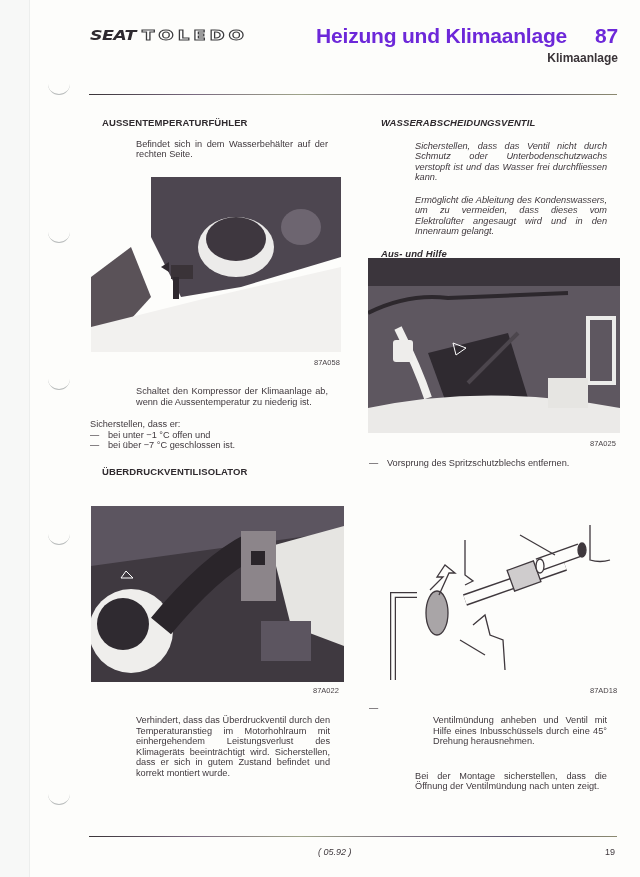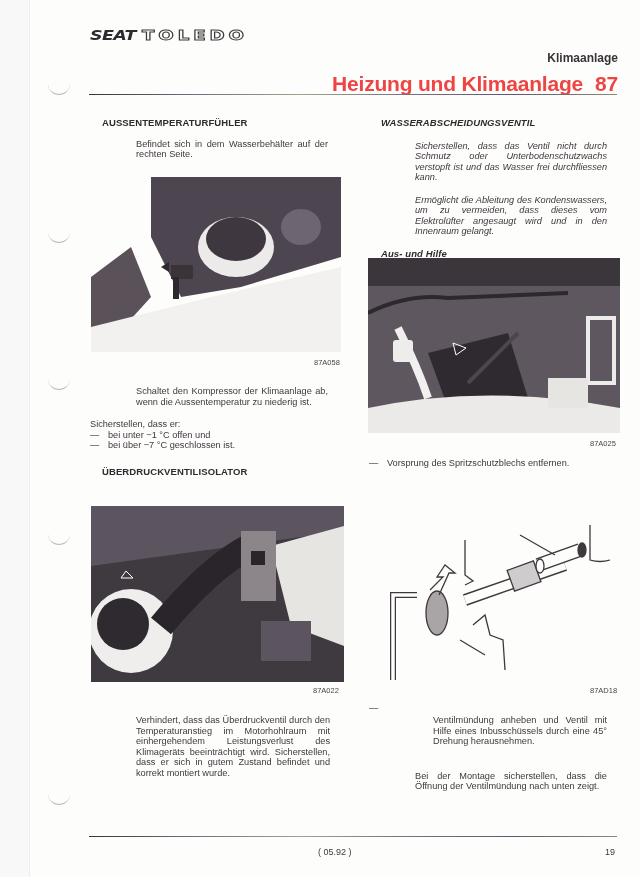--- a/index.html
+++ b/index.html
@@ -26,21 +26,21 @@
     font-size:14px; letter-spacing:-0.5px; color:#2e2a30; transform:scaleX(1.25);
     transform-origin:left; margin-right:12px;
   }
   .logo .toledo {
     font-family:"DejaVu Sans", sans-serif; font-size:14px; letter-spacing:3px;
     color:#fff; -webkit-text-stroke:1px #3b3b3d; transform:scaleX(1.3);
     transform-origin:left; font-weight:bold;
   }
   .title {
     position:absolute; right:22px; top:24px; font-size:21px; font-weight:bold;
-    color:#ef4444; letter-spacing:-0.2px; display:flex; gap:12px;margin-top:48px;
+    color:#6d28d9; letter-spacing:-0.2px; display:flex; gap:28px;
   }
   .subtitle {
     position:absolute; right:22px; top:51px; font-size:12px; font-weight:bold; color:#3a3438;
   }
   .rule {
     position:absolute; left:89px; width:528px; height:1px;
     background:linear-gradient(90deg,#3a3438,#7a6a80 20%,#9fa48a 40%,#7a7080 60%,#5e5870 80%,#8c8a70);
   }
   .col { position:absolute; font-size:9.2px; line-height:10.5px; color:#3f383d; }
   .heading { font-weight:bold; font-size:9.5px; color:#2f2a2e; letter-spacing:0.1px;margin-left:12px; }
@@ -185,14 +185,14 @@
 
 <div class="col" style="left:369px; top:703px; width:250px;">
   <div class="dash">
       <span class="d">—</span>
       <p>Ventilmündung anheben und Ventil mit Hilfe eines Inbusschüssels durch eine 45° Drehung herausnehmen.</p>
     </div>
   <p>Bei der Montage sicherstellen, dass die Öffnung der Ventilmündung nach unten zeigt.</p>
 </div>
 
 <div class="rule" style="top:836px"></div>
-<div class="footer" style="left:318px; top:847px;">( 05.92 )</div>
+<div class="footer" style="left:318px; top:847px;font-style:italic;">( 05.92 )</div>
 <div class="footer" style="left:605px; top:847px;">19</div>
 
 </body></html>

